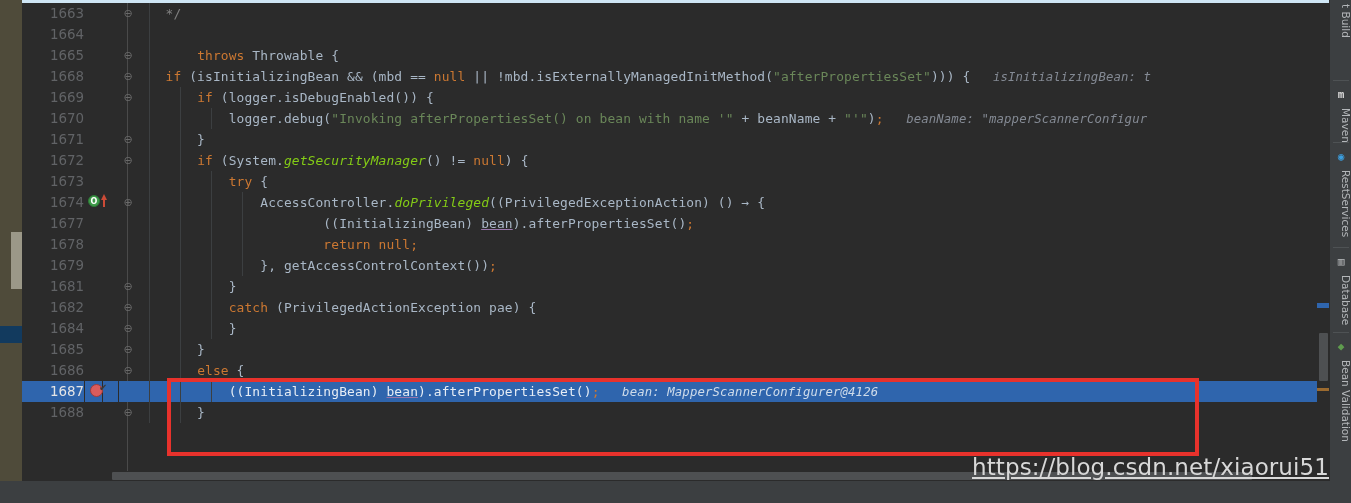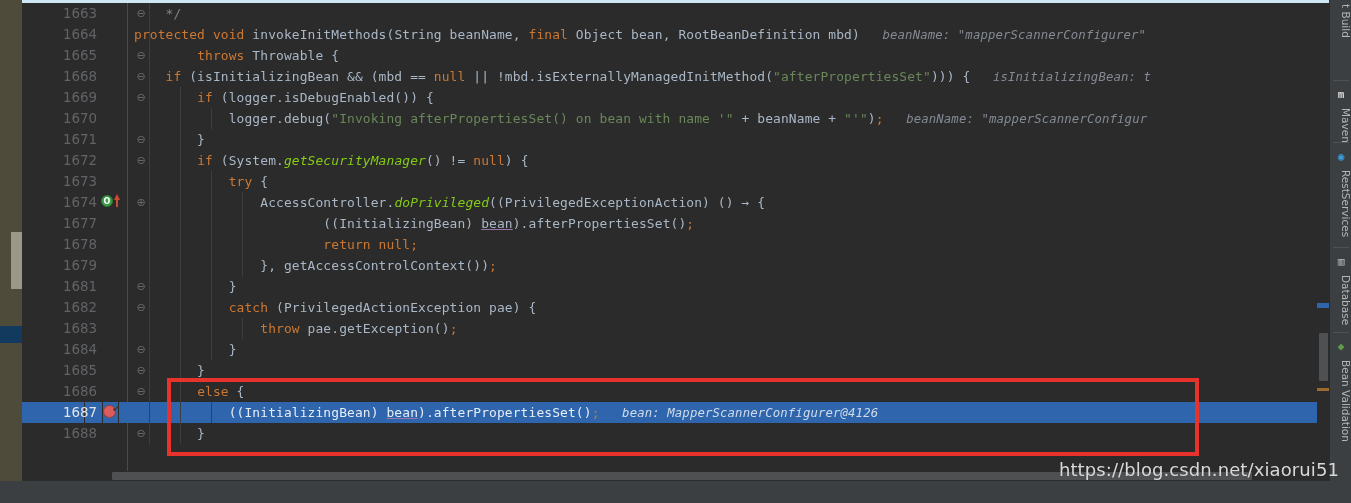--- a/index.html
+++ b/index.html
@@ -47,21 +47,21 @@
   .row {
     position: relative;
     height: 21px; line-height: 21px;
     white-space: pre;
     font-size: 12.8px;
   }
   .row.sel { background: #2f65ad; }
 
   .gutter {
     position: absolute; left: 0; top: 0;
-    width: 112px; height: 100%; margin-left: 13px;
+    width: 112px; height: 100%;
   }
   .lineno {
     position: absolute; left: 0; top: 0;
     width: 62px; text-align: right;
     color: #616366; font-size: 13.4px;
     font-family: "DejaVu Sans", sans-serif;
   }
   .row.sel .lineno { color: #e5e5e5; }
   .fold {
     position: absolute; left: 100px; top: 0;
@@ -179,25 +179,26 @@
     background: #4e5052; border-radius: 1px;
   }
   .breadcrumb {
     position: absolute; left: 116px; bottom: 1px;
     color: #6e7376; font-size: 11.5px;
     font-family: "DejaVu Sans", sans-serif;
   }
 
   
   .watermark {
-    position: absolute; right: 12px; bottom: 23px;
+    position: absolute; right: 22px; bottom: 23px;
     color: #d8d8d8;
     font-family: "DejaVu Sans", sans-serif;
-    font-size: 18px;
+    font-size: 23px;
     letter-spacing: 0.1px;
+    text-decoration: underline;
   }
 
   
   .ic-override {
     position: absolute; left: 0; top: 0;
     width: 12px; height: 12px; border-radius: 50%;
     background: #3f9b4a; border: 1px solid #2d7a36;
     color: #fff; font-size: 8px; line-height: 11px; text-align: center;
     font-family: "DejaVu Sans", sans-serif; font-weight: bold;
   }
@@ -239,35 +240,34 @@
 
   <div class="left-strip">
     <div class="thumb"></div>
     <div class="hl"></div>
   </div>
 
   <div class="editor">
     <div class="foldbar"></div>
     <div class="rows" id="rows">
         <div class="row"><div class="gutter"><div class="lineno">1663</div><div class="fold">⊖</div></div><div class="guide" style="left: 127.48px;"></div><div class="code">    <span class="cmt">*/</span></div></div>
-        <div class="row"><div class="gutter"><div class="lineno">1664</div></div><div class="guide" style="left: 127.48px;"></div><div class="code"><span class="kw">protected</span> <span class="kw">void</span> invokeInitMethods(String beanName, <span class="kw">final</span> Object bean, RootBeanDefinition mbd)<span class="hint">   beanName: "mapperScannerConfigurer"</span></div></div>
+        <div class="row"><div class="gutter"><div class="lineno">1664</div></div><div class="guide" style="left: 127.48px;"></div></div>
         <div class="row"><div class="gutter"><div class="lineno">1665</div><div class="fold">⊖</div></div><div class="guide" style="left: 127.48px;"></div><div class="code">        <span class="kw">throws</span> Throwable {</div></div>
         <div class="row"><div class="gutter"><div class="lineno">1668</div><div class="fold">⊖</div></div><div class="guide" style="left: 127.48px;"></div><div class="code">    <span class="kw">if</span> (isInitializingBean &amp;&amp; (mbd == <span class="kw">null</span> || !mbd.isExternallyManagedInitMethod(<span class="str">"afterPropertiesSet"</span>))) {<span class="hint">   isInitializingBean: t</span></div></div>
         <div class="row"><div class="gutter"><div class="lineno">1669</div><div class="fold">⊖</div></div><div class="guide" style="left: 127.48px;"></div><div class="guide" style="left: 158.44px;"></div><div class="code">        <span class="kw">if</span> (logger.isDebugEnabled()) {</div></div>
         <div class="row"><div class="gutter"><div class="lineno">1670</div></div><div class="guide" style="left: 127.48px;"></div><div class="guide" style="left: 158.44px;"></div><div class="guide" style="left: 189.4px;"></div><div class="code">            logger.debug(<span class="str">"Invoking afterPropertiesSet() on bean with name '"</span> + beanName + <span class="str">"'"</span>)<span class="kw">;</span><span class="hint">   beanName: "mapperScannerConfigur</span></div></div>
         <div class="row"><div class="gutter"><div class="lineno">1671</div><div class="fold">⊖</div></div><div class="guide" style="left: 127.48px;"></div><div class="guide" style="left: 158.44px;"></div><div class="code">        }</div></div>
         <div class="row"><div class="gutter"><div class="lineno">1672</div><div class="fold">⊖</div></div><div class="guide" style="left: 127.48px;"></div><div class="guide" style="left: 158.44px;"></div><div class="code">        <span class="kw">if</span> (System.<span class="stat">getSecurityManager</span>() != <span class="kw">null</span>) {</div></div>
         <div class="row"><div class="gutter"><div class="lineno">1673</div></div><div class="guide" style="left: 127.48px;"></div><div class="guide" style="left: 158.44px;"></div><div class="guide" style="left: 189.4px;"></div><div class="code">            <span class="kw">try</span> {</div></div>
         <div class="row"><div class="gutter"><div class="lineno">1674</div><div class="fold">⊕</div><div class="gutter-icon"><div class="ic-override">O</div><div class="ic-arrow"></div><div class="ic-arrow-tail"></div></div></div><div class="guide" style="left: 127.48px;"></div><div class="guide" style="left: 158.44px;"></div><div class="guide" style="left: 189.4px;"></div><div class="guide" style="left: 220.36px;"></div><div class="code">                AccessController.<span class="stat">doPrivileged</span>((PrivilegedExceptionAction) () → {</div></div>
         <div class="row"><div class="gutter"><div class="lineno">1677</div></div><div class="guide" style="left: 127.48px;"></div><div class="guide" style="left: 158.44px;"></div><div class="guide" style="left: 189.4px;"></div><div class="guide" style="left: 220.36px;"></div><div class="code">                        ((InitializingBean) <span class="underl">bean</span>).afterPropertiesSet()<span class="kw">;</span></div></div>
         <div class="row"><div class="gutter"><div class="lineno">1678</div></div><div class="guide" style="left: 127.48px;"></div><div class="guide" style="left: 158.44px;"></div><div class="guide" style="left: 189.4px;"></div><div class="guide" style="left: 220.36px;"></div><div class="code">                        <span class="kw">return</span> <span class="kw">null</span><span class="kw">;</span></div></div>
         <div class="row"><div class="gutter"><div class="lineno">1679</div></div><div class="guide" style="left: 127.48px;"></div><div class="guide" style="left: 158.44px;"></div><div class="guide" style="left: 189.4px;"></div><div class="guide" style="left: 220.36px;"></div><div class="code">                }, getAccessControlContext())<span class="kw">;</span></div></div>
         <div class="row"><div class="gutter"><div class="lineno">1681</div><div class="fold">⊖</div></div><div class="guide" style="left: 127.48px;"></div><div class="guide" style="left: 158.44px;"></div><div class="guide" style="left: 189.4px;"></div><div class="code">            }</div></div>
         <div class="row"><div class="gutter"><div class="lineno">1682</div><div class="fold">⊖</div></div><div class="guide" style="left: 127.48px;"></div><div class="guide" style="left: 158.44px;"></div><div class="guide" style="left: 189.4px;"></div><div class="code">            <span class="kw">catch</span> (PrivilegedActionException pae) {</div></div>
-        <div class="row"><div class="gutter"><div class="lineno">1683</div></div><div class="guide" style="left: 127.48px;"></div><div class="guide" style="left: 158.44px;"></div><div class="guide" style="left: 189.4px;"></div><div class="guide" style="left: 220.36px;"></div><div class="code">                <span class="kw">throw</span> pae.getException()<span class="kw">;</span></div></div>
         <div class="row"><div class="gutter"><div class="lineno">1684</div><div class="fold">⊖</div></div><div class="guide" style="left: 127.48px;"></div><div class="guide" style="left: 158.44px;"></div><div class="guide" style="left: 189.4px;"></div><div class="code">            }</div></div>
         <div class="row"><div class="gutter"><div class="lineno">1685</div><div class="fold">⊖</div></div><div class="guide" style="left: 127.48px;"></div><div class="guide" style="left: 158.44px;"></div><div class="code">        }</div></div>
         <div class="row"><div class="gutter"><div class="lineno">1686</div><div class="fold">⊖</div></div><div class="guide" style="left: 127.48px;"></div><div class="guide" style="left: 158.44px;"></div><div class="code">        <span class="kw">else</span> {</div></div>
         <div class="row sel"><div class="sel-stripe"><div class="seg" style="left: 62px;"></div><div class="seg" style="left: 80px;"></div><div class="seg" style="left: 96px;"></div></div><div class="gutter"><div class="lineno">1687</div><div class="gutter-icon" style="left: 58px;"><div class="ic-breakpoint"></div><div class="ic-bp-check">✔</div></div></div><div class="guide" style="left: 127.48px;"></div><div class="guide" style="left: 158.44px;"></div><div class="guide" style="left: 189.4px;"></div><div class="code">            ((InitializingBean) <span class="underl">bean</span>).afterPropertiesSet()<span class="kw">;</span><span class="hint">   bean: MapperScannerConfigurer@4126</span></div></div>
         <div class="row"><div class="gutter"><div class="lineno">1688</div><div class="fold">⊖</div></div><div class="guide" style="left: 127.48px;"></div><div class="guide" style="left: 158.44px;"></div><div class="code">        }</div></div>
       </div>
   </div>
 
   <div class="redbox"></div>
 

